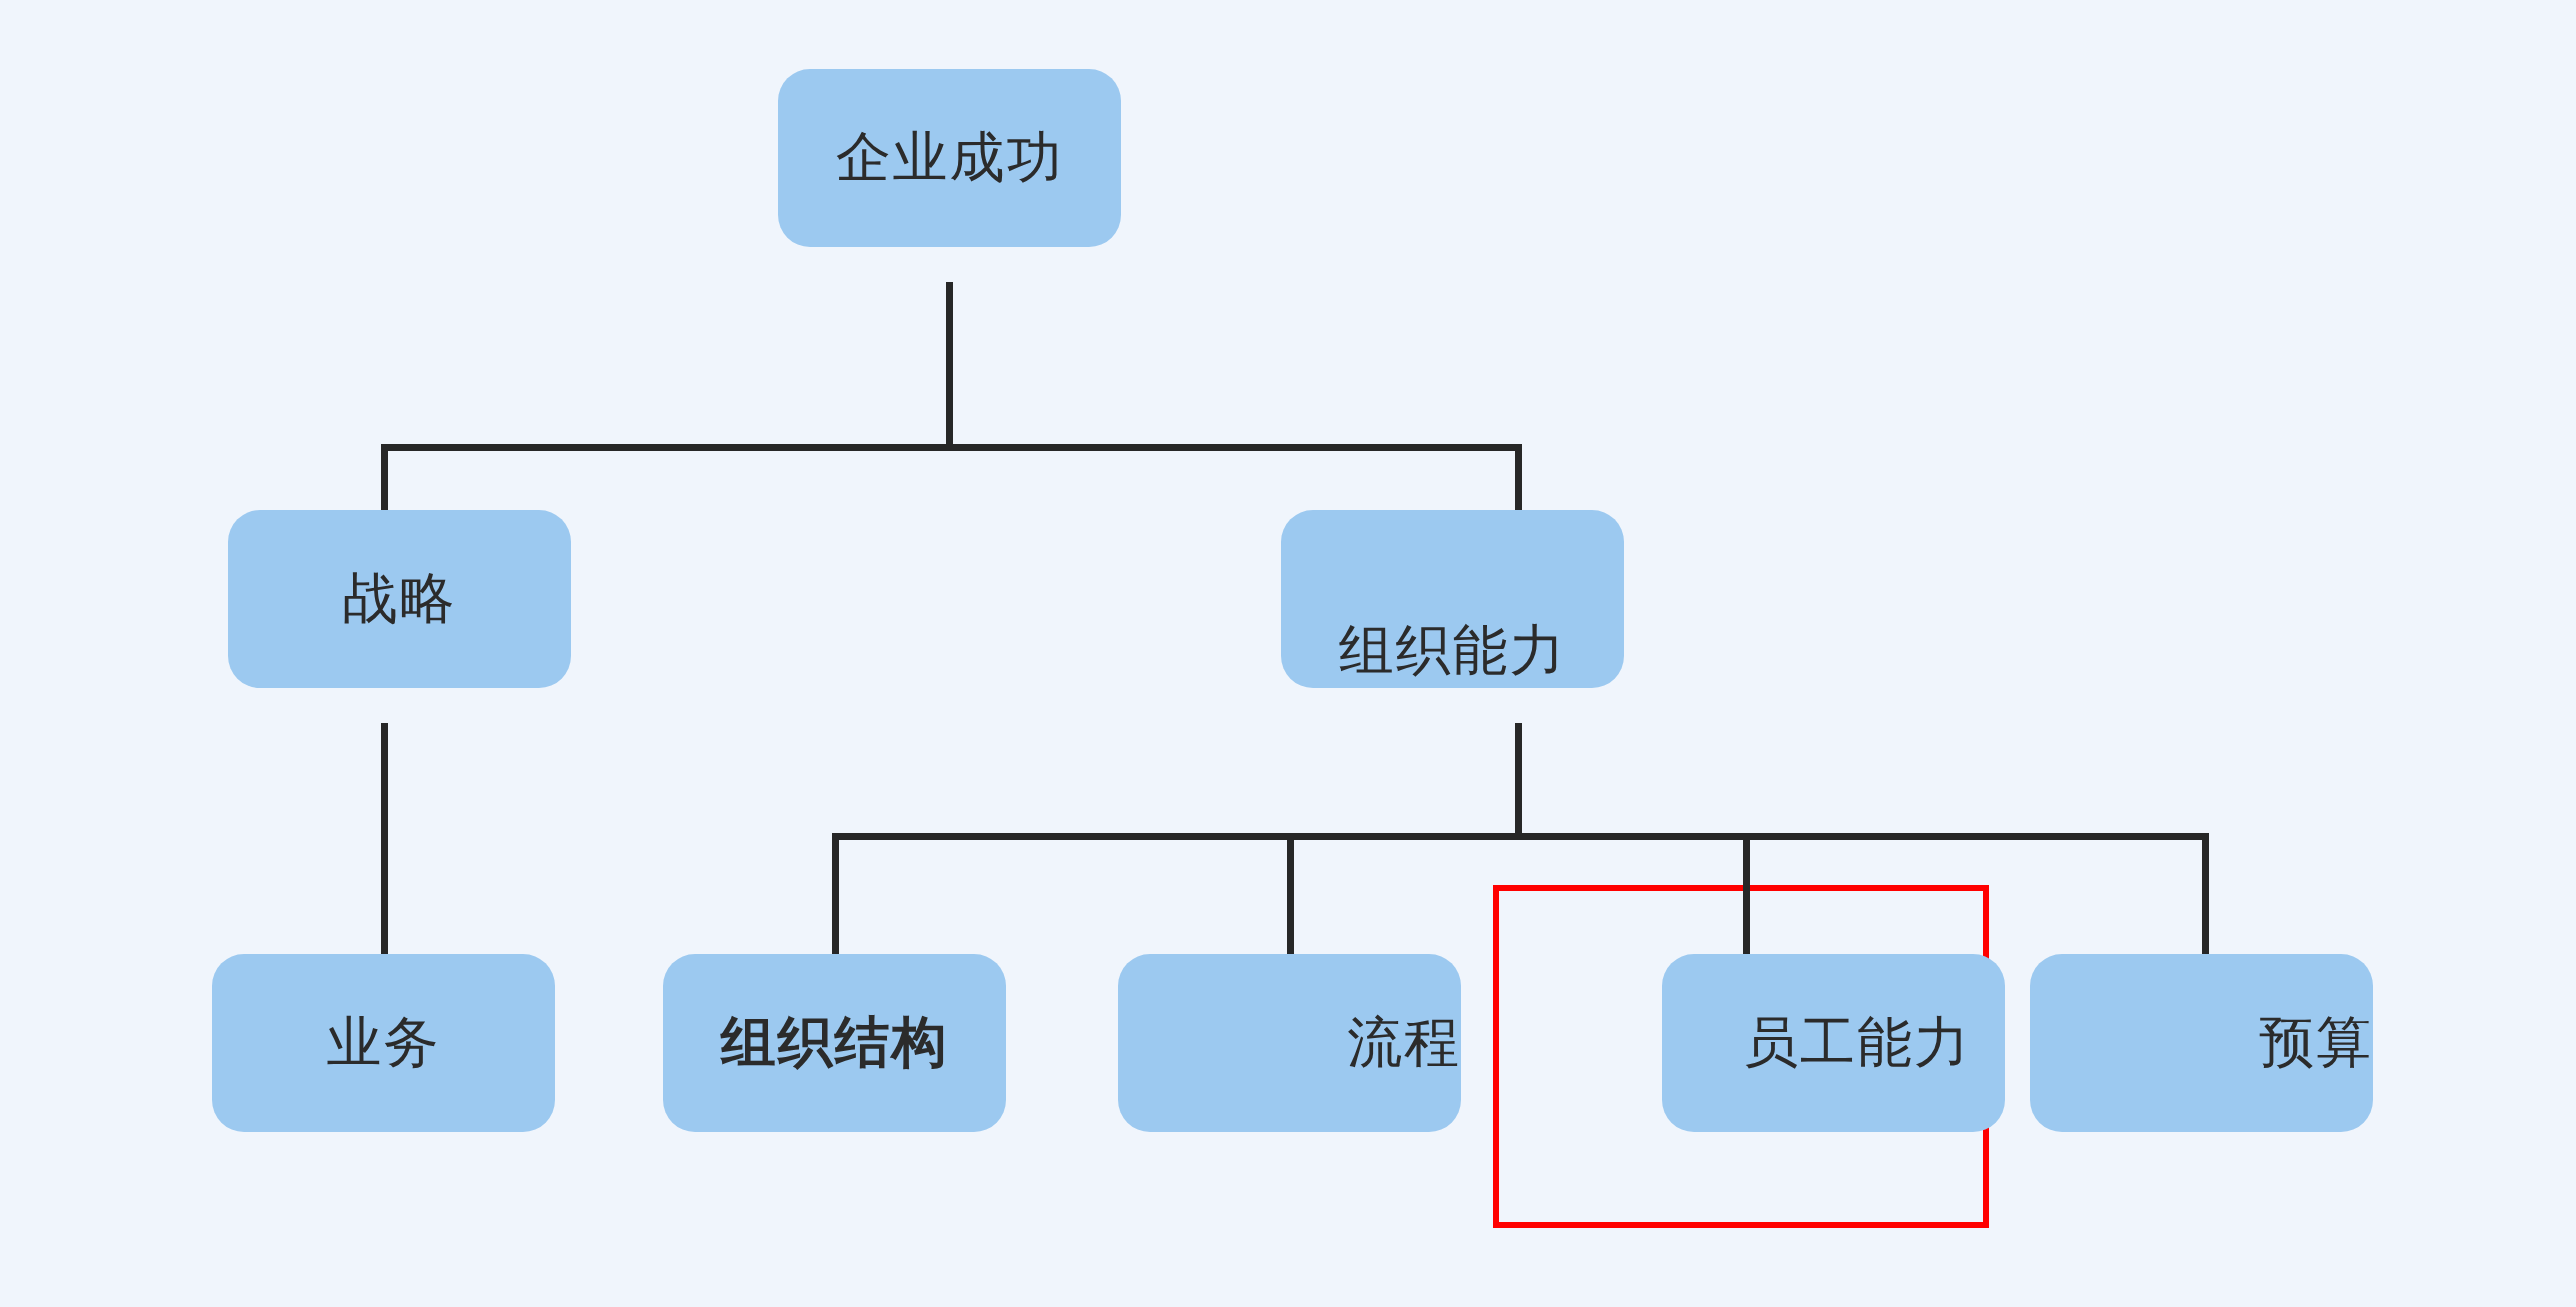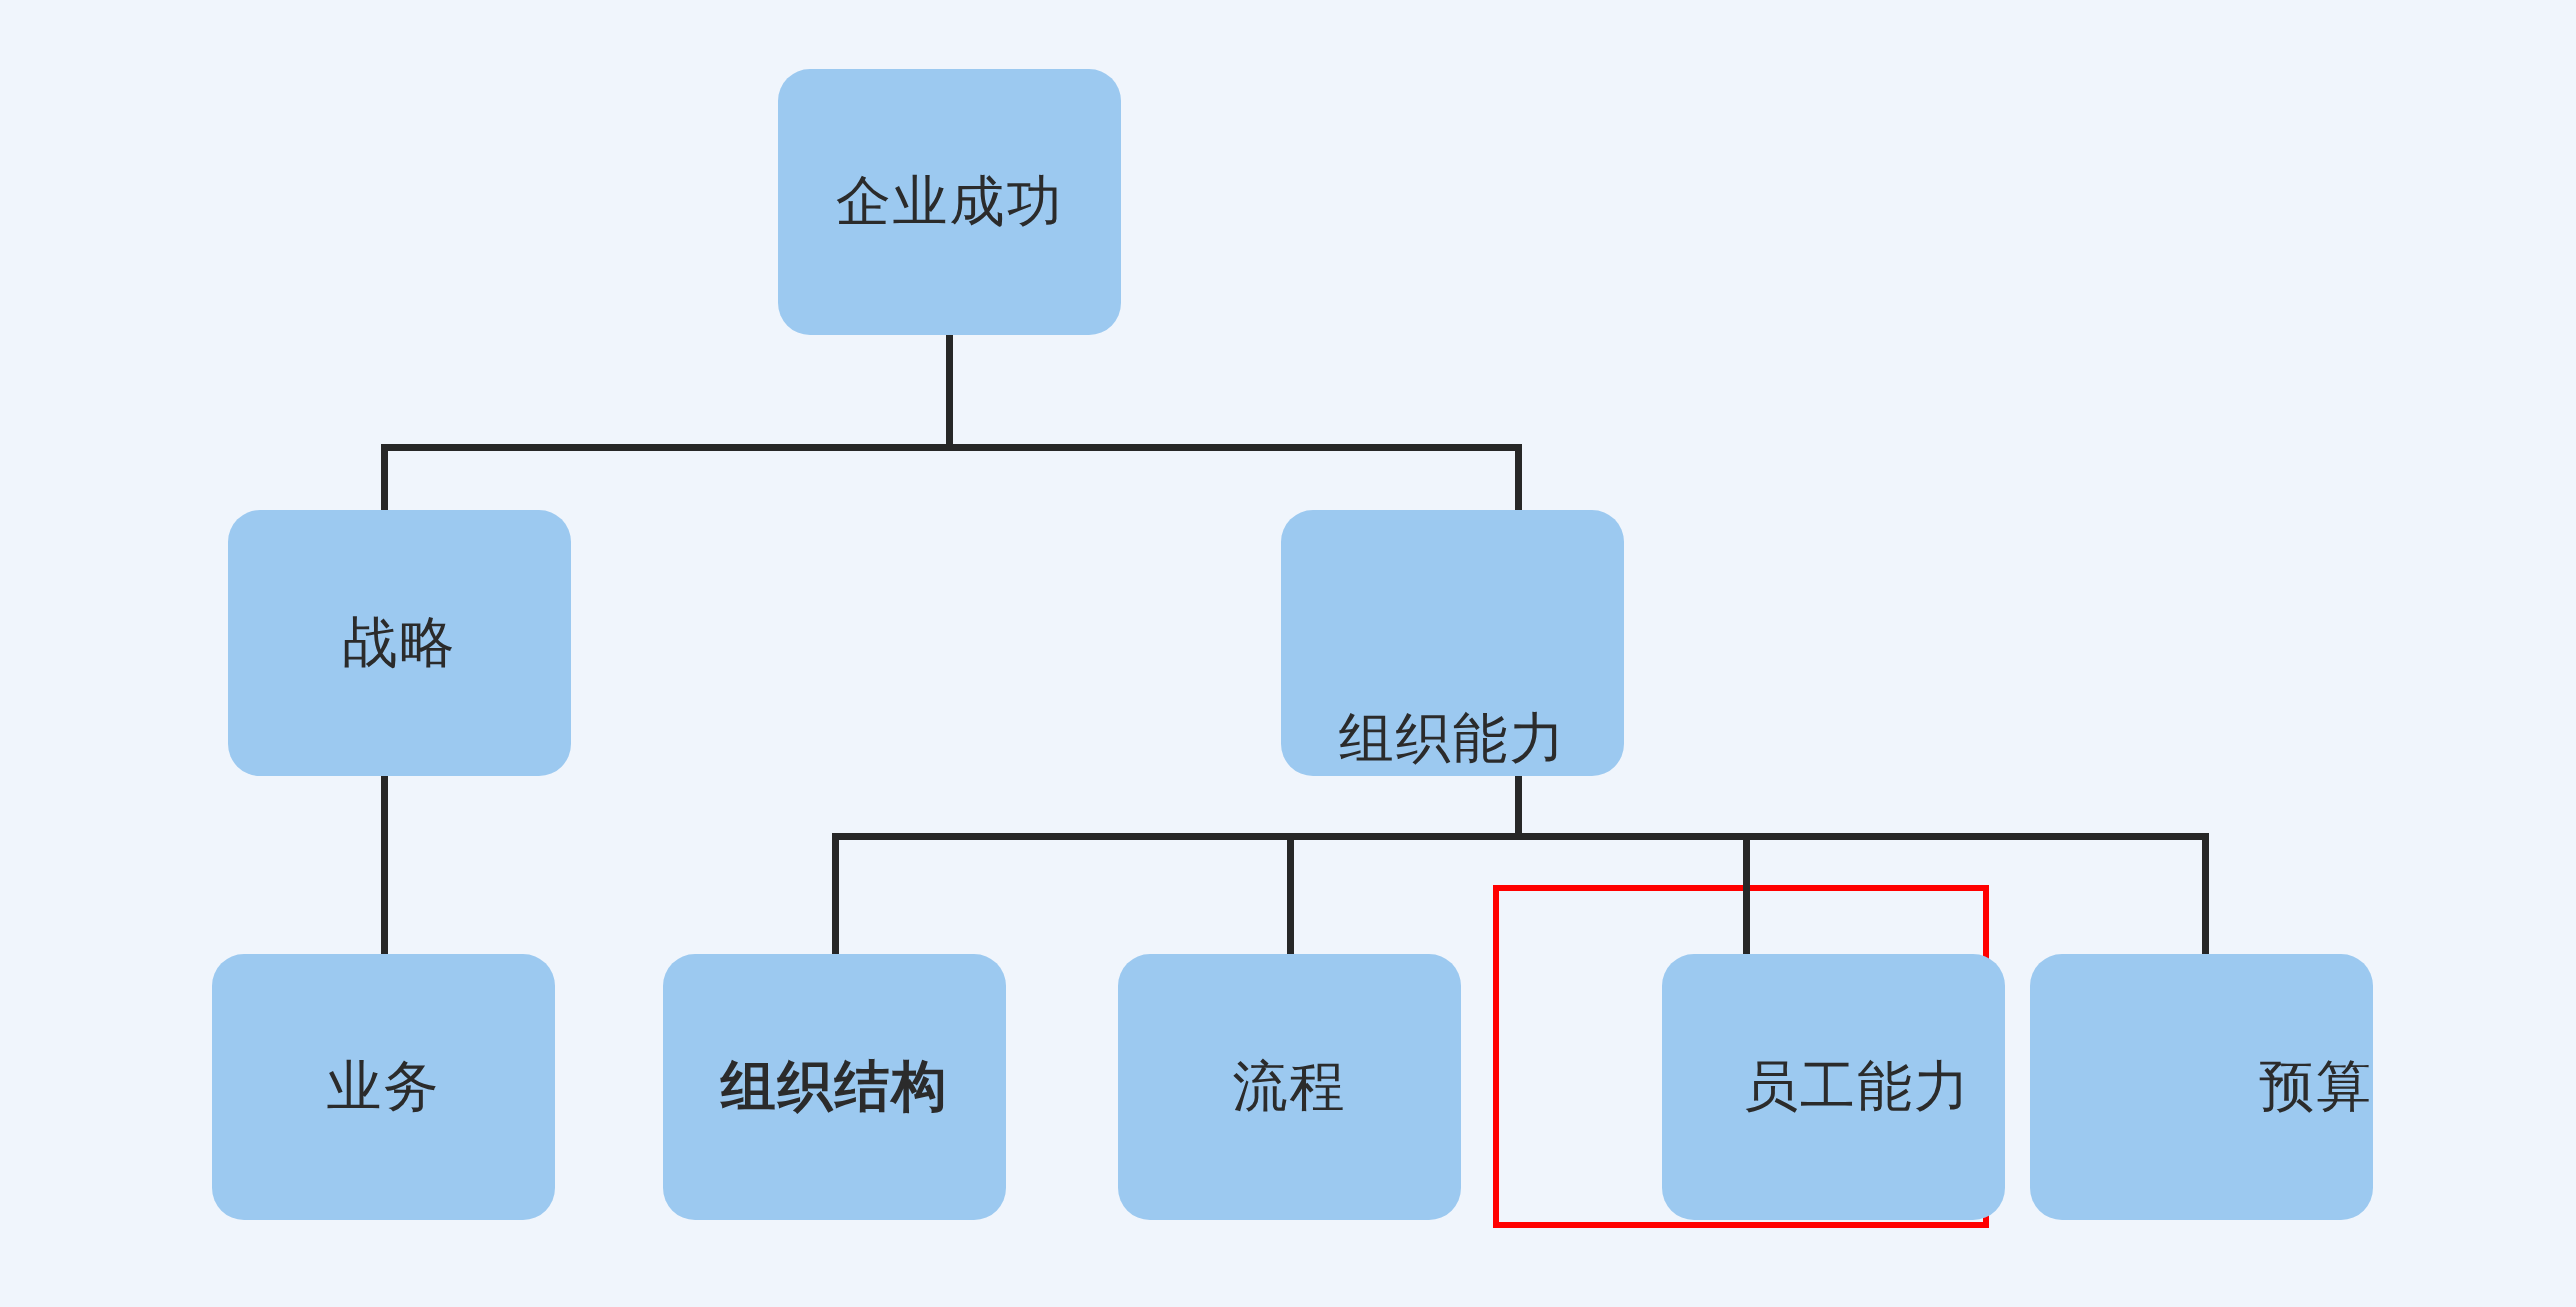--- a/index.html
+++ b/index.html
@@ -15,21 +15,21 @@
     font-family: "Liberation Sans", "DejaVu Sans", sans-serif;
   }
   #canvas {
     position: relative;
     width: 2576px; height: 1307px;
     background: var(--background);
     overflow: hidden;
   }
   .node {
     position: absolute;
-    width: 343px; height: 266px;
+    width: 343px; height: 178px;
     background: var(--node-fill);
     border-radius: 32px;
     display: flex; align-items: center; justify-content: center;
     z-index: 3;
   }
   .node .label {
     font-size: 55px;
     color: var(--node-text);
     letter-spacing: 1.9px;
     white-space: nowrap;
@@ -45,21 +45,21 @@
     background: transparent;
     z-index: 1;
   }
 
   
   .pos-root        { left: 778px;  top: 69px; }
   .pos-strategy    { left: 212px;  top: 510px; margin-left: 16px; }
   .pos-orgcap      { left: 1281px; top: 510px; align-items: flex-end; }
   .pos-business    { left: 212px;  top: 954px; }
   .pos-orgstruct   { left: 663px;  top: 954px; font-weight: bold; }
-  .pos-process     { left: 1118px; top: 954px; }
+  .pos-process     { left: 1118px; top: 954px; justify-content: flex-end; }
   .pos-staffcap    { left: 1662px; top: 954px; padding-left: 47px; }
   .pos-budget      { left: 2030px; top: 954px; justify-content: flex-end; }
 
   
   .c-v-root        { left: 946px;  top: 282px; width: 6.7px;    height: 168px; }
   .c-h-level1      { left: 381px;  top: 444px; width: 1141px; height: 6.7px; }
   .c-v-strategy    { left: 381px;  top: 444px; width: 6.7px;    height: 69px; }
   .c-v-orgcap      { left: 1515px; top: 444px; width: 6.7px;    height: 69px; }
   .c-v-business    { left: 381px;  top: 723px; width: 6.7px;    height: 233px; }
   .c-v-orgcap-down { left: 1515px; top: 723px; width: 6.7px;    height: 114px; }

